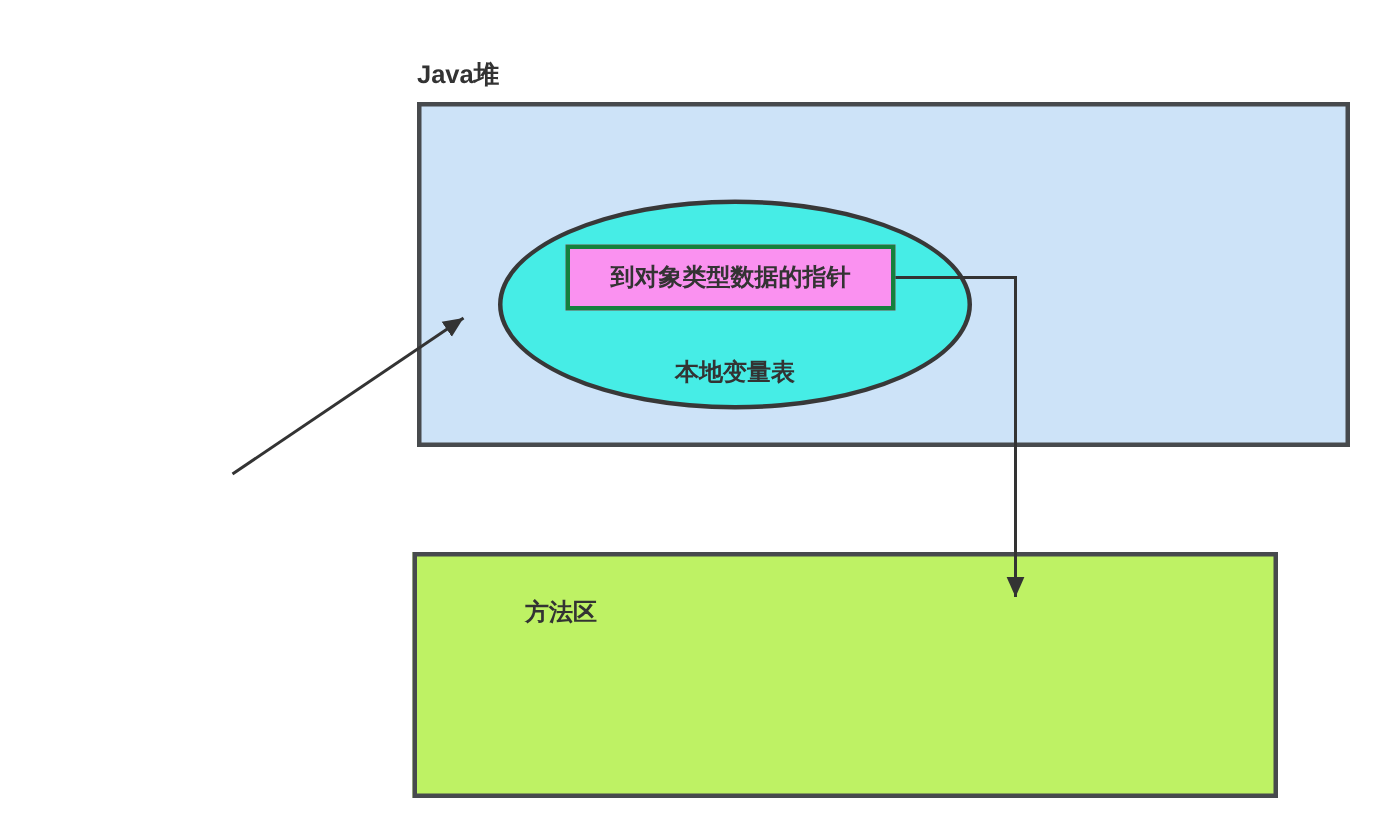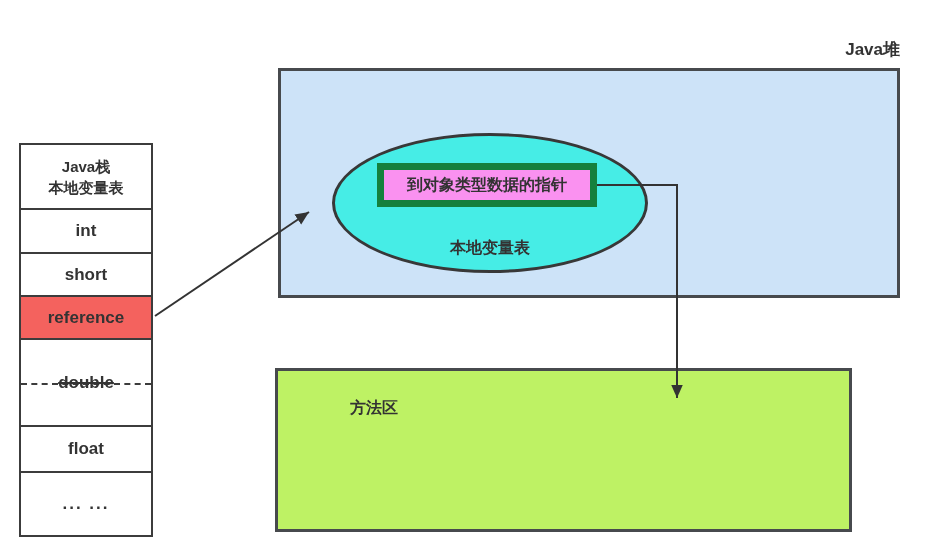--- a/index.html
+++ b/index.html
@@ -50,21 +50,21 @@
   .double-text {
     position: relative;
     text-decoration: line-through;
     text-decoration-thickness: 2px;
   }
 
   
   .heap-label {
     position: absolute;
     left: 278px; top: 38px; width: 622px;
-    text-align: right;
+    text-align: left;
     font-weight: bold;
     font-size: 17px;
   }
   .heap {
     position: absolute;
     left: 278px; top: 68px;
     width: 622px; height: 230px;
     box-sizing: border-box;
     border: 3px solid #474a4d;
   }
@@ -74,21 +74,21 @@
     width: 316px; height: 140px;
     box-sizing: border-box;
     border: 3px solid #383838;
     border-radius: 50%;
   }
   .pointer-box {
     position: absolute;
     left: 377px; top: 163px;
     width: 220px; height: 44px;
     box-sizing: border-box;
-    border: 7px solid #15803d;
+    border: 3px solid #15803d;
     display: flex;
     align-items: center;
     justify-content: center;
     font-weight: bold;
     font-size: 16px;
   }
   .instance-label {
     position: absolute;
     left: 332px; top: 238px; width: 316px;
     text-align: center;
@@ -130,35 +130,20 @@
     left: 0; top: 0;
     width: 932px; height: 556px;
     pointer-events: none;
   }
 </style>
 </head>
 <body>
 
 <div class="canvas">
 
-  <div class="stack-table">
-    <div class="cell header">
-      <div>Java栈</div>
-      <div>本地变量表</div>
-    </div>
-    <div class="cell r-int">int</div>
-    <div class="cell r-short">short</div>
-    <div class="cell r-reference" style="background-color: rgb(244, 98, 94);">reference</div>
-    <div class="cell r-double">
-      <div class="double-dash"></div>
-      <span class="double-text">double</span>
-    </div>
-    <div class="cell r-float">float</div>
-    <div class="cell r-dots">... ...</div>
-  </div>
 
   <div class="heap-label">Java堆</div>
   <div class="heap" style="background-color: rgb(205, 227, 248);"></div>
   <div class="instance-ellipse" style="background-color: rgb(70, 237, 230);"></div>
   <div class="pointer-box" style="background-color: rgb(250, 145, 240);">到对象类型数据的指针</div>
   <div class="instance-label">本地变量表</div>
 
   <div class="method" style="background-color: #bef264;">
     <div class="method-label">方法区</div>
   </div>

